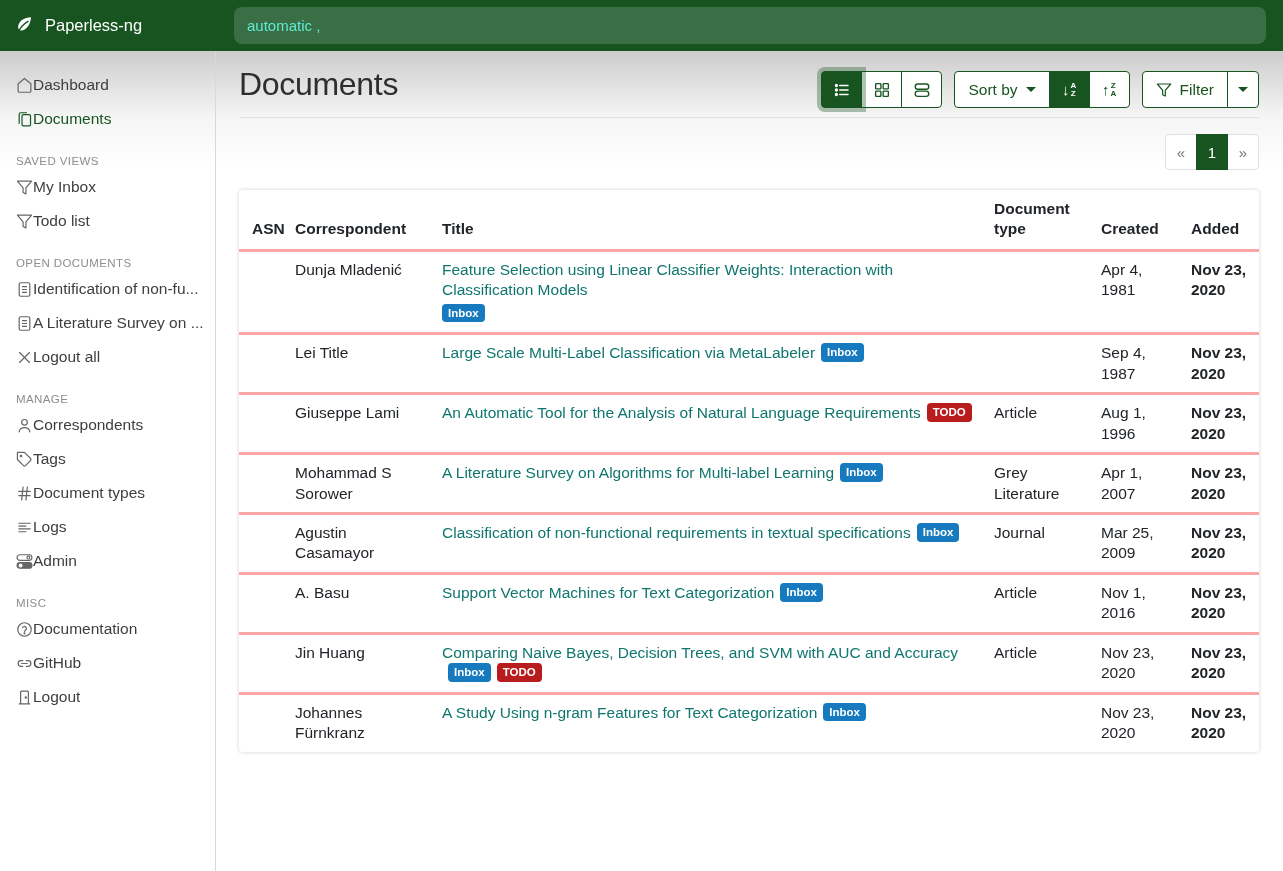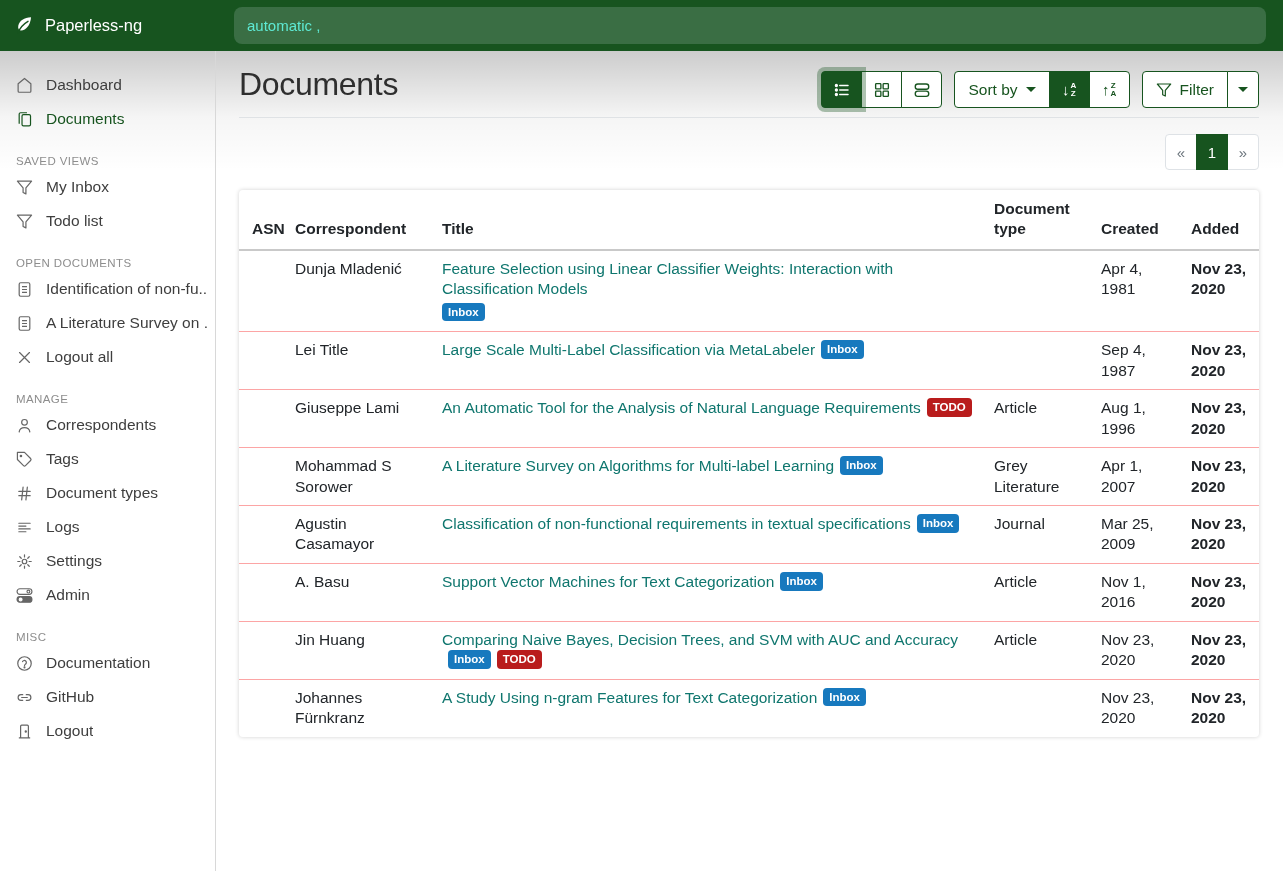--- a/index.html
+++ b/index.html
@@ -19,21 +19,21 @@
     color:#5eead4; font-size:15px; padding:0 13px; outline:none;
     font-family:"Liberation Sans", sans-serif;
   }
 
   
   .top-fade { position:absolute; top:51px; left:0; right:0; height:120px;
     background:linear-gradient(rgba(0,0,0,0.20), rgba(0,0,0,0.04) 55%, rgba(0,0,0,0)); z-index:0; }
 
   
   .sidebar { position:absolute; top:51px; left:0; bottom:0; width:216px; border-right:1px solid #d8d8d8; z-index:2; padding-top:17px; }
-  .side-item { display:flex; align-items:center; gap:13px; padding:8px 8px 8px 16px; font-size:15.5px; color:#3e3e3e; cursor:pointer; text-decoration:none; }
+  .side-item { display:flex; align-items:center; gap:0; padding:8px 8px 8px 16px; font-size:15.5px; color:#3e3e3e; cursor:pointer; text-decoration:none; }
   .side-item .sicon { width:17px; height:17px; color:#666; display:flex; align-items:center; justify-content:center; flex:0 0 auto; }
   .side-item .sicon svg { width:17px; height:17px; }
   .side-item.active { color:#17541f; }
   .side-item.active .sicon { color:#17541f; }
   .side-section { margin:19px 0 3px; padding-left:16px; font-size:11.5px; letter-spacing:.4px; color:#8d8d8d; }
   .slabel { white-space:nowrap; overflow:hidden; }
 
   
   .main { position:absolute; left:217px; top:51px; right:0; bottom:0; z-index:1; padding:15px 24px 0 22px; }
   .page-head { display:flex; justify-content:space-between; align-items:flex-start; }
@@ -75,21 +75,21 @@
   .page-item.active { background:#17541f; border-color:#17541f; color:#fff; z-index:1; }
 
   
   .card { background:#fff; border-radius:4px; box-shadow:0 0 4px rgba(0,0,0,0.18); overflow:hidden; }
   table.doc-table { width:100%; border-collapse:collapse; font-size:15.5px; color:#212529; table-layout:fixed; }
   .doc-table th {
     text-align:left; font-weight:700; padding:9px 10px; vertical-align:bottom;
     border-bottom:2px solid #c9c9c9; line-height:1.32;
   }
   .doc-table th:first-child, .doc-table td:first-child { padding-left:13px; }
-  .doc-table td { padding:8px 10px; border-top:1px solid #fca5a5; vertical-align:top; line-height:1.32; }
+  .doc-table td { padding:8px 10px; border-top:3px solid #fca5a5; vertical-align:top; line-height:1.32; }
   .col-asn { width:46px; }
   .col-corr { width:147px; }
   .col-type { width:107px; }
   .col-created { width:90px; }
   .col-added { width:78px; }
   .title-link { color:#0f766e; text-decoration:none; cursor:pointer; }
   .added-cell { font-weight:700; }
   .badge {
     display:inline-block; font-size:11.5px; font-weight:700; color:#fff; padding:3px 6px 3px;
     border-radius:4px; margin-left:6px; line-height:1.1; vertical-align:2px; cursor:pointer;
@@ -212,29 +212,20 @@
   <a class="side-item">
     <span class="sicon">
       <svg viewBox="0 0 24 24" fill="none" stroke="currentColor" stroke-width="1.7" stroke-linecap="round">
           <path d="M4 6h16M4 10h10M4 14h16M4 18h10"></path>
         </svg>
     </span>
     <span class="slabel">Logs</span>
   </a>
   <a class="side-item">
     <span class="sicon">
-      <svg viewBox="0 0 24 24" fill="none" stroke="currentColor" stroke-width="1.7" stroke-linecap="round">
-          <circle cx="12" cy="12" r="3.2"></circle>
-          <path d="M12 2.5v3M12 18.5v3M2.5 12h3M18.5 12h3M5.3 5.3l2.1 2.1M16.6 16.6l2.1 2.1M18.7 5.3l-2.1 2.1M7.4 16.6l-2.1 2.1"></path>
-        </svg>
-    </span>
-    <span class="slabel">Settings</span>
-  </a>
-  <a class="side-item">
-    <span class="sicon">
       <svg viewBox="0 0 24 24" fill="none" stroke="currentColor" stroke-width="1.6">
           <rect x="1.5" y="2.5" width="21" height="8" rx="4"></rect>
           <circle cx="17.5" cy="6.5" r="2"></circle>
           <rect x="1.5" y="13.5" width="21" height="8" rx="4" fill="currentColor"></rect>
           <circle cx="6.5" cy="17.5" r="2" fill="#fff" stroke="#fff"></circle>
         </svg>
     </span>
     <span class="slabel">Admin</span>
   </a>
 

